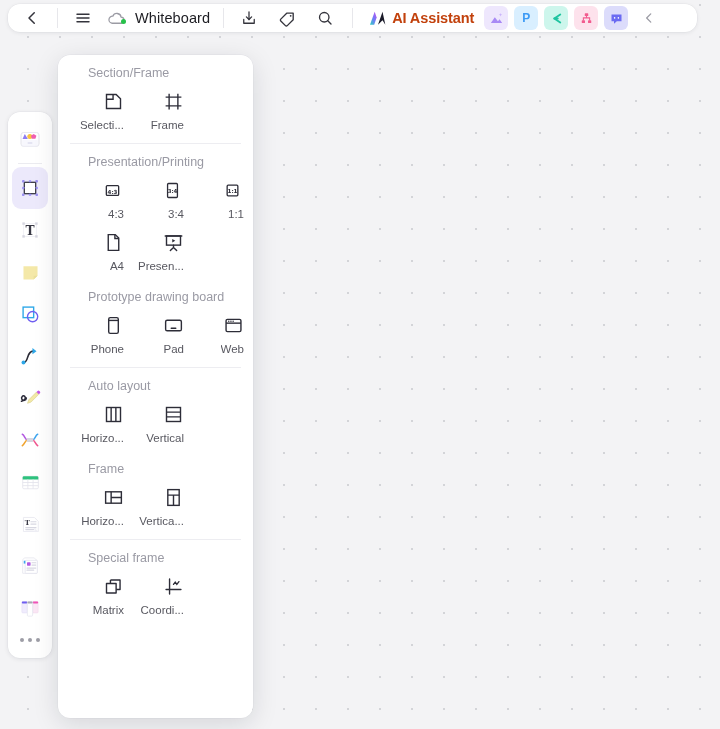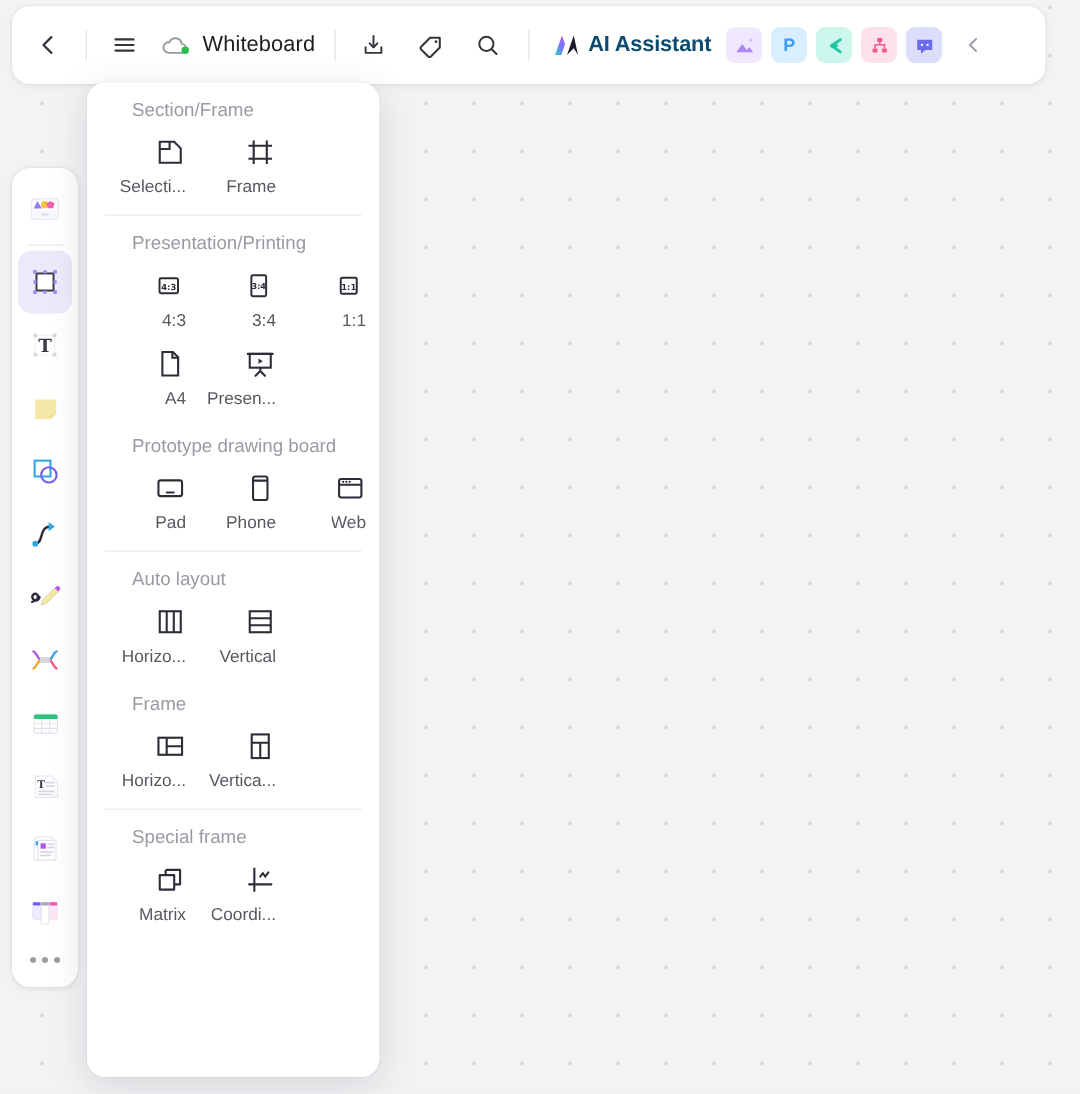--- a/index.html
+++ b/index.html
@@ -16,21 +16,21 @@
     position: absolute; inset: 0;
     background-color: #f3f3f5;
     background-image:
       radial-gradient(circle at 1px 1px, #d3d4d8 1.05px, rgba(0,0,0,0) 1.5px);
     background-size: 32px 32px;
     background-position: 283px 68px;
   }
 
   
   #topbar {
-    position: absolute; left: 8px; top: 4px; height: 52px; width: 689px;
+    position: absolute; left: 8px; top: 4px; height: 28px; width: 689px;
     background: #ffffff;
     border-radius: 12px;
     box-shadow: 0 1px 4px rgba(16,24,40,.08), 0 0 0 .5px rgba(16,24,40,.04);
     display: flex; align-items: center;
     padding: 0 8px;
     gap: 0px;
   }
   .tb-btn {
     height: 32px; min-width: 32px;
     display: flex; align-items: center; justify-content: center;
@@ -41,21 +41,21 @@
   .doc-title {
     font-size: 14.5px; color: #1d1d22; white-space: nowrap;
     padding: 0 4px; letter-spacing: .1px;
   }
   .cloud-wrap { position: relative; width: 20px; height: 20px; display:flex; align-items:center; justify-content:center;}
   .cloud-dot {
     position: absolute; right: 1px; bottom: 4px;
     width: 5px; height: 5px; border-radius: 50%; background: #26c149;
   }
   .ai-btn { display: flex; align-items: center; gap: 4px; padding: 0 7px 0 4px; }
-  .ai-label { font-size: 14.5px; color: #0c4a6e; font-weight: 600; letter-spacing: -.1px; white-space: nowrap; }
+  .ai-label { font-size: 14.5px; color: #c2410c; font-weight: 600; letter-spacing: -.1px; white-space: nowrap; }
 
   .app-icon {
     width: 24px; height: 24px; border-radius: 6px;
     display: flex; align-items: center; justify-content: center;
     margin: 0 3px; cursor: pointer; flex: none;
     font-size: 12px; font-weight: 700;
   }
 
   
   #lefttool {
@@ -439,34 +439,34 @@
         <span class="lb">Presen...</span>
       </div>
     </div>
 
     <div style="height:13px"></div>
     <div class="sec-title">Prototype drawing board</div>
     <div class="grid3">
       <div class="cell">
         <span class="ic">
           <svg width="21" height="21" viewBox="0 0 24 24" fill="none" stroke="#2d2d38" stroke-width="1.6">
+              <rect x="6.5" y="3" width="11" height="18" rx="1.8"></rect>
+              <path d="M6.5 6.2h11"></path>
+            </svg>
+        </span>
+        <span class="lb">Phone</span>
+      </div>
+      <div class="cell">
+        <span class="ic">
+          <svg width="21" height="21" viewBox="0 0 24 24" fill="none" stroke="#2d2d38" stroke-width="1.6">
               <rect x="3" y="6" width="18" height="12" rx="1.8"></rect>
               <path d="M9.4 15.2h5.2" stroke-linecap="round"></path>
             </svg>
         </span>
         <span class="lb">Pad</span>
-      </div>
-      <div class="cell">
-        <span class="ic">
-          <svg width="21" height="21" viewBox="0 0 24 24" fill="none" stroke="#2d2d38" stroke-width="1.6">
-              <rect x="6.5" y="3" width="11" height="18" rx="1.8"></rect>
-              <path d="M6.5 6.2h11"></path>
-            </svg>
-        </span>
-        <span class="lb">Phone</span>
       </div>
       <div class="cell">
         <span class="ic">
           <svg width="21" height="21" viewBox="0 0 24 24" fill="none" stroke="#2d2d38" stroke-width="1.6">
             <rect x="3.5" y="5" width="17" height="14" rx="1.6"></rect>
               <path d="M3.5 9.3h17"></path>
             <g fill="#2d2d38" stroke="none">
                 <circle cx="6.6" cy="7.1" r=".85"></circle>
                 <circle cx="9.1" cy="7.1" r=".85"></circle>
                 <circle cx="11.6" cy="7.1" r=".85"></circle>

